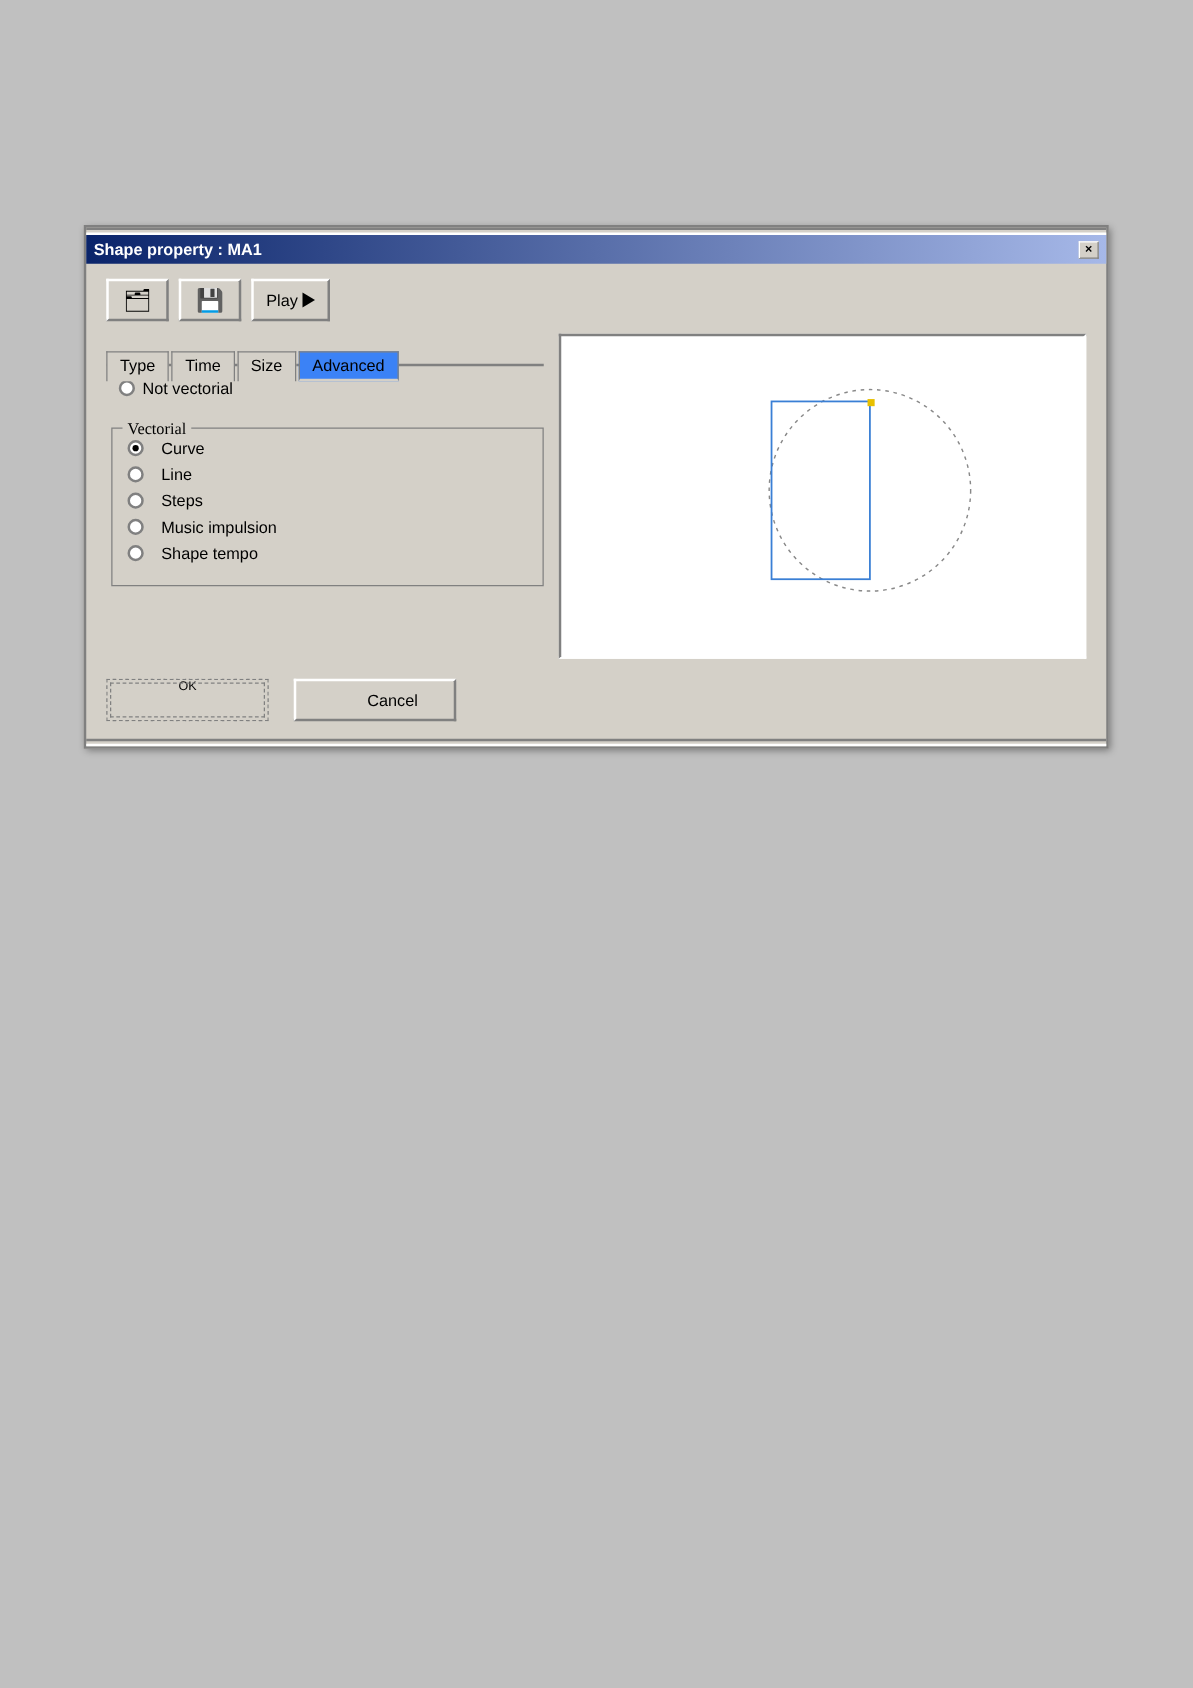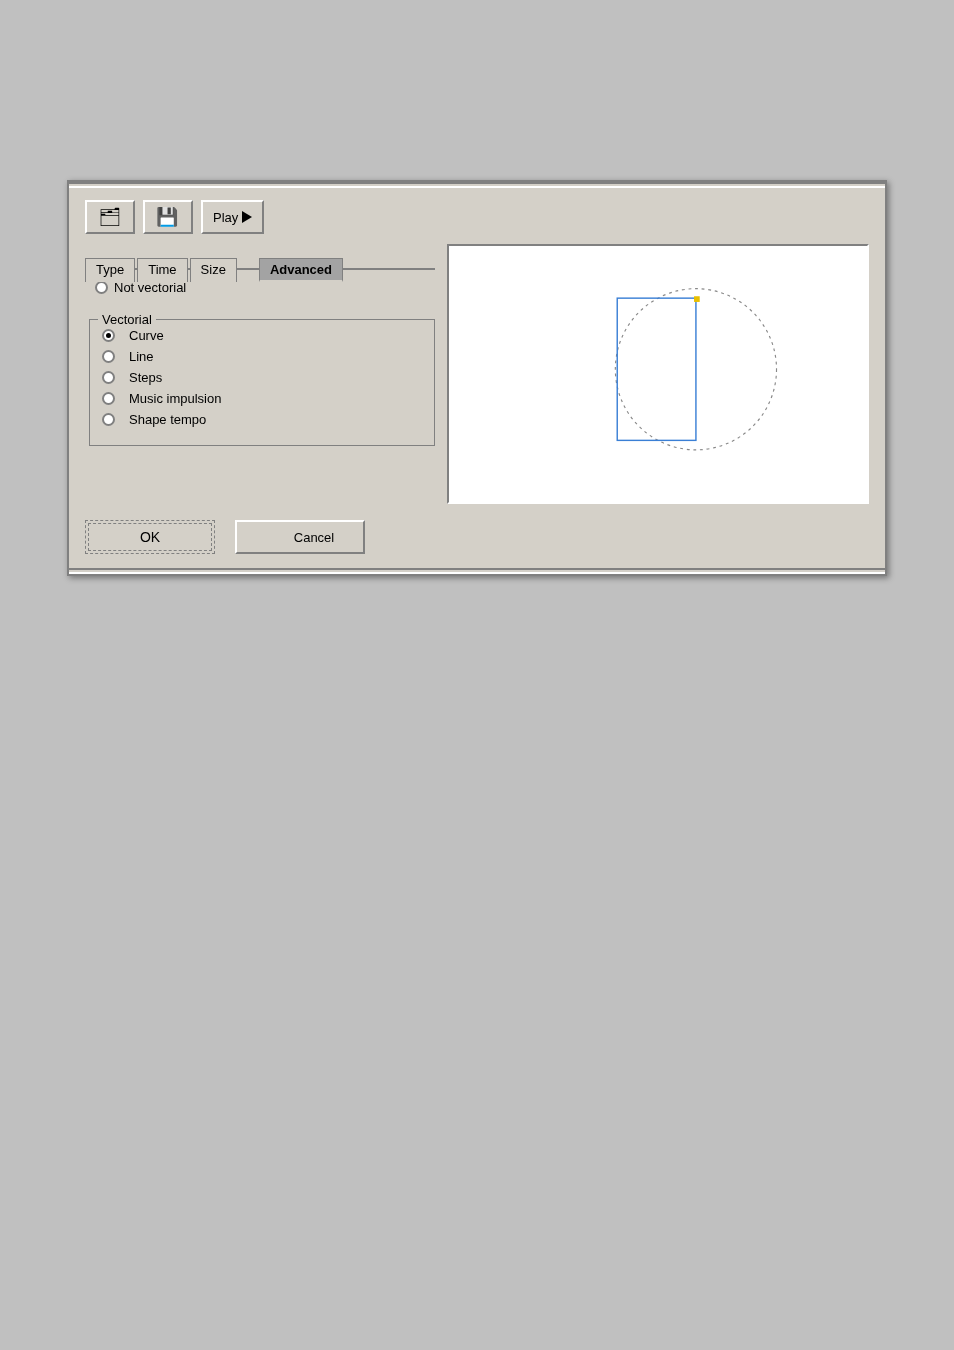--- a/index.html
+++ b/index.html
@@ -124,25 +124,24 @@
       border: 1px solid #808080;
       border-bottom: none;
       cursor: pointer;
       font-size: 13px;
       margin-right: 2px;
       position: relative;
       top: 14px;
     }
 
     .tab.active {
-      background: #a3a3a3;
+      background: #3b82f6;
       border-bottom: 2px solid #d4d0c8;
       z-index: 1;
-      font-weight: bold;
-      margin-left: 20px;
+      font-weight: normal;
     }
 
     .not-vectorial-row {
       display: flex;
       align-items: center;
       margin-bottom: 24px;
       margin-left: 10px;
     }
 
     .vectorial-group {
@@ -152,20 +151,21 @@
       position: relative;
     }
 
     .vectorial-legend {
       position: absolute;
       top: -8px;
       left: 8px;
       background: #d4d0c8;
       padding: 0 4px;
       font-size: 13px;
+      font-family: Liberation Serif, serif;
     }
 
     .radio-row {
       display: flex;
       align-items: center;
       gap: 14px;
       margin-bottom: 6px;
       font-size: 13px;
     }
 
@@ -197,24 +197,24 @@
       align-items: center;
     }
 
     .ok-btn {
       width: 130px;
       height: 34px;
       background: #d4d0c8;
       border: 1px dashed #808080;
       outline: 2px dashed #d4d0c8;
       display: flex;
-      align-items: center;
-      justify-content: center;
-      cursor: pointer;
-      font-size: 14px;
+      align-items: flex-start;
+      justify-content: center;
+      cursor: pointer;
+      font-size: 10px;
       position: relative;
     }
 
     .ok-btn::before {
       content: '';
       position: absolute;
       inset: 2px;
       border: 1px dashed #808080;
     }
 
@@ -271,20 +271,24 @@
     }
   </style>
 </head>
 <body>
 
 <div class="dialog">
 
   <div class="top-separator"></div>
   <div class="bottom-separator"></div>
 
+  <div class="title-bar">
+    <span>Shape property : MA1</span>
+    <div class="title-bar-close">×</div>
+  </div>
 
   <div class="dialog-body">
 
     <div class="toolbar">
       <div class="toolbar-btn">
         <span style="font-size:18px;">🗂</span>
       </div>
       <div class="toolbar-btn">
         <span style="font-size:18px;">💾</span>
       </div>

